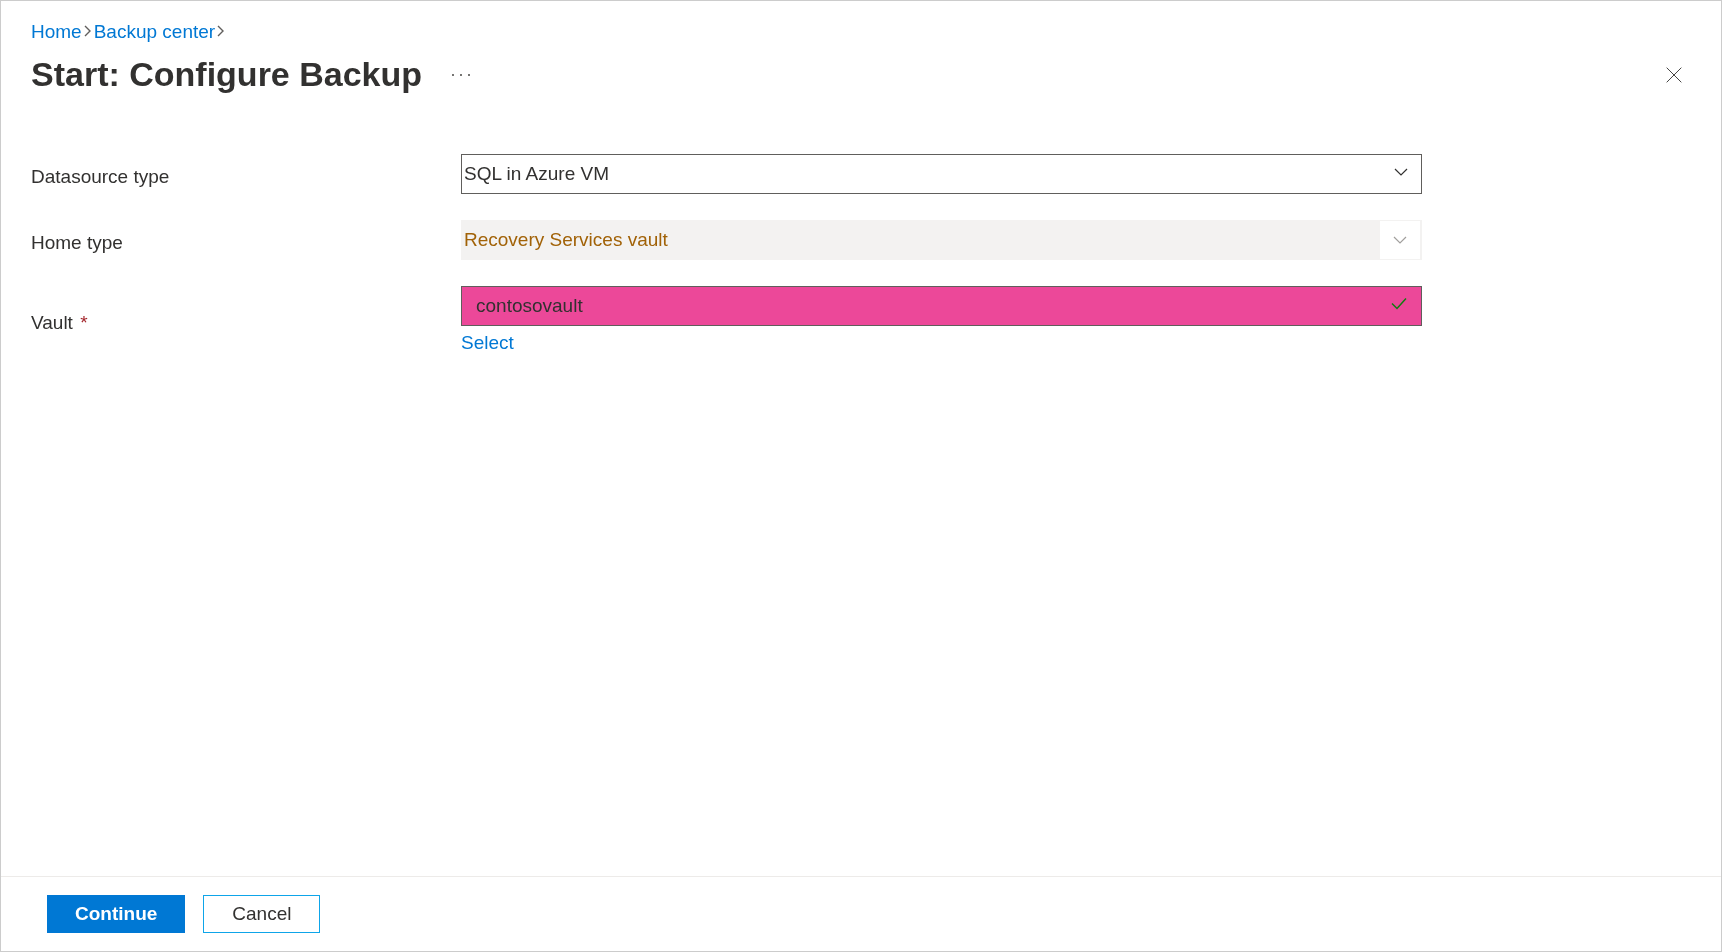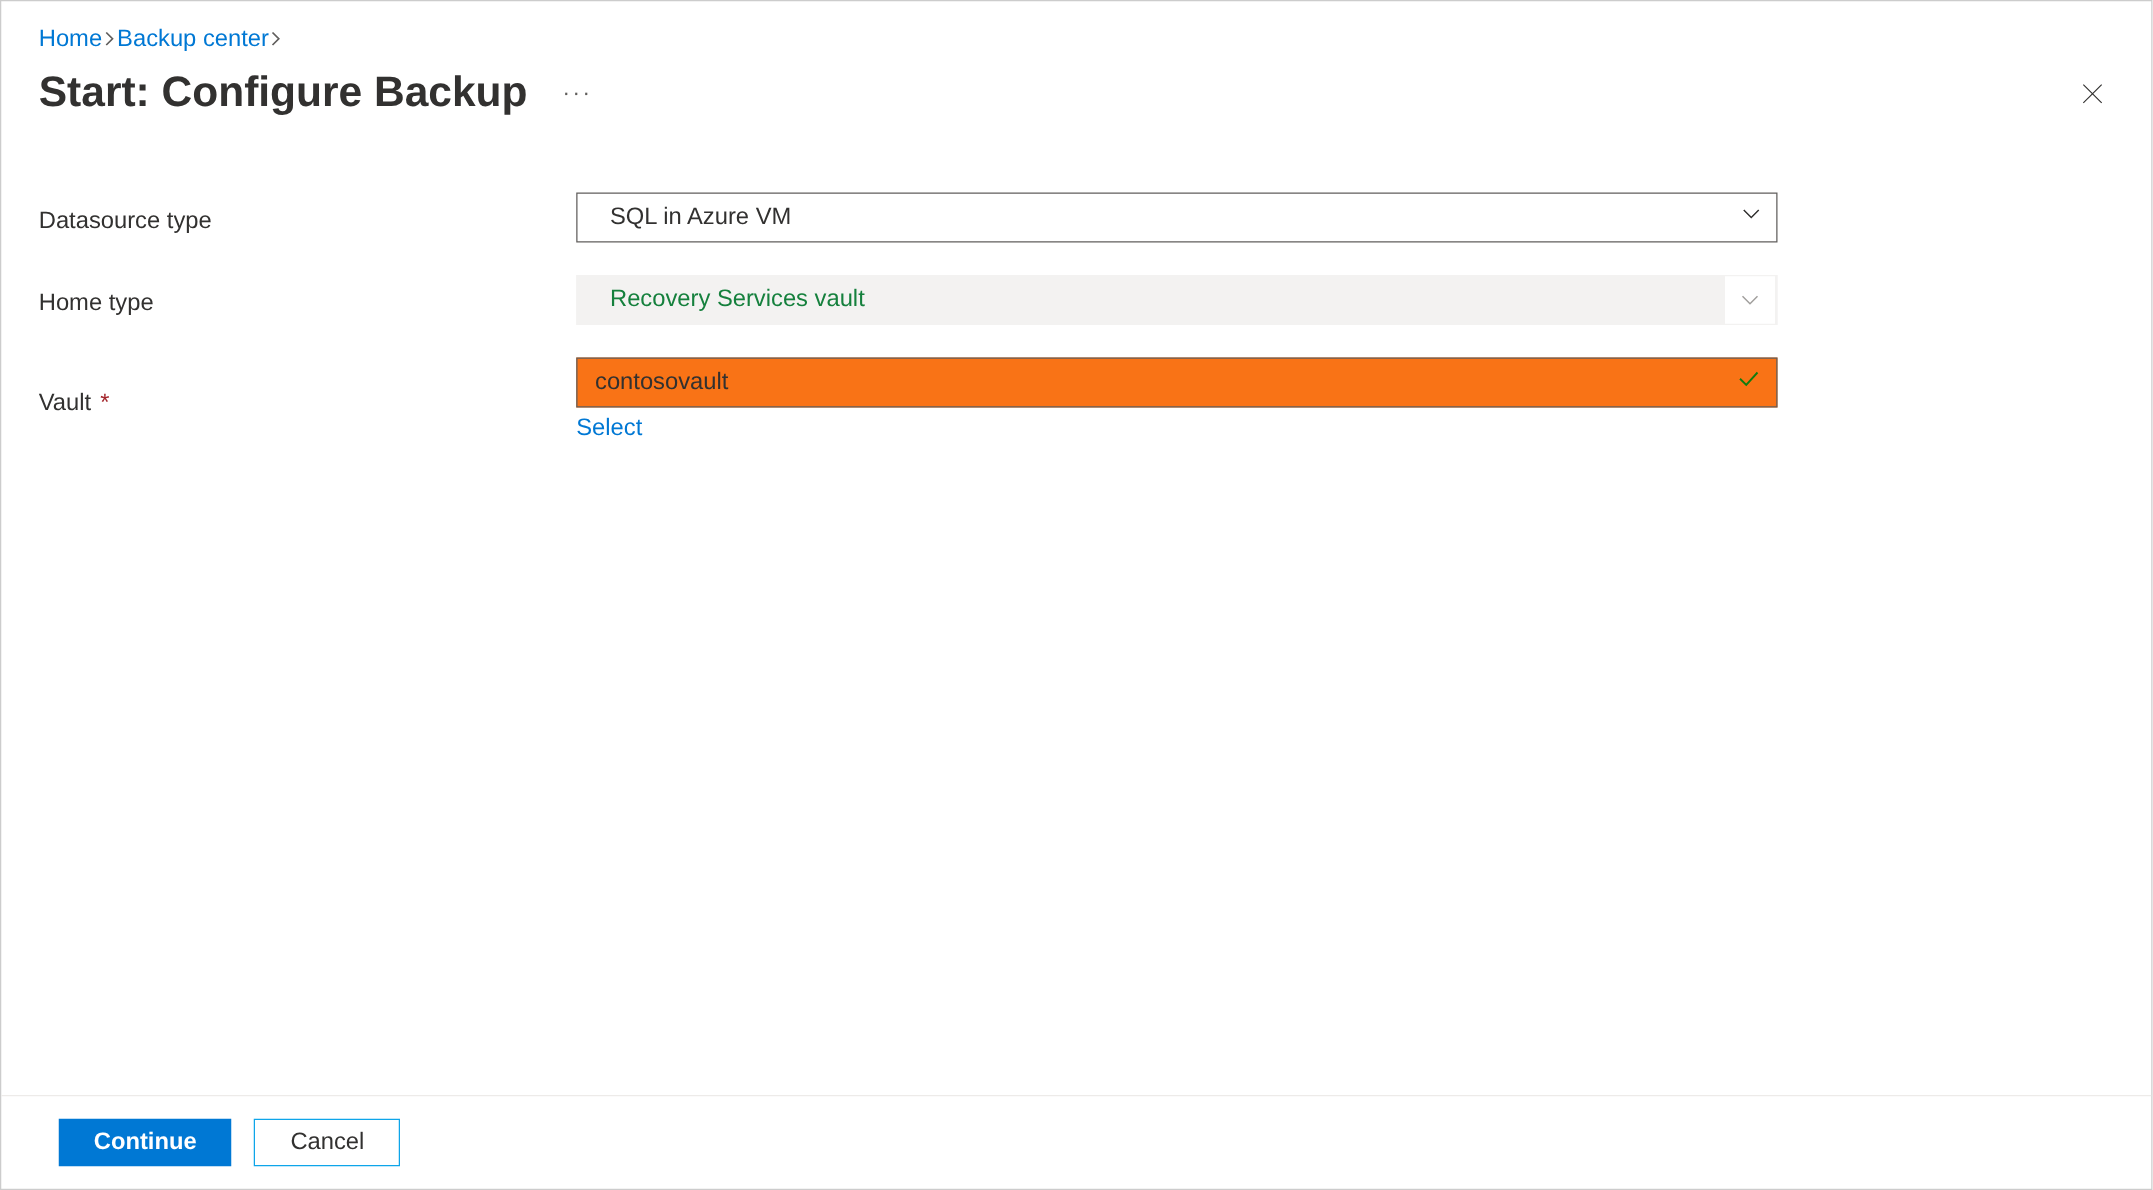--- a/index.html
+++ b/index.html
@@ -102,29 +102,29 @@
       flex-direction: column;
     }
     .select-box {
       position: relative;
       width: 100%;
       height: 40px;
       border: 1px solid #605e5c;
       background: #ffffff;
       display: flex;
       align-items: center;
-      padding: 0 40px 0 26px;
+      padding: 0 40px 0 2px;
       font-size: 19px;
       color: #323130;
       cursor: pointer;
     }
     .select-box.disabled {
       background: #f3f2f1;
       border: 1px solid #f3f2f1;
-      color: #15803d;
+      color: #a16207;
       cursor: default;
     }
     .select-box .chevron {
       position: absolute;
       right: 12px;
       top: 50%;
       transform: translateY(-50%);
     }
     .select-box .chevron svg {
       width: 16px;
@@ -143,21 +143,21 @@
       justify-content: center;
     }
     .select-box.disabled .chevron svg {
       stroke: #a19f9d;
     }
     .input-box {
       position: relative;
       width: 100%;
       height: 40px;
       border: 1px solid #605e5c;
-      background: #f97316;
+      background: #ec4899;
       display: flex;
       align-items: center;
       padding: 0 40px 0 14px;
       font-size: 19px;
       color: #323130;
     }
     .input-box .validation-check {
       position: absolute;
       right: 12px;
       top: 50%;

